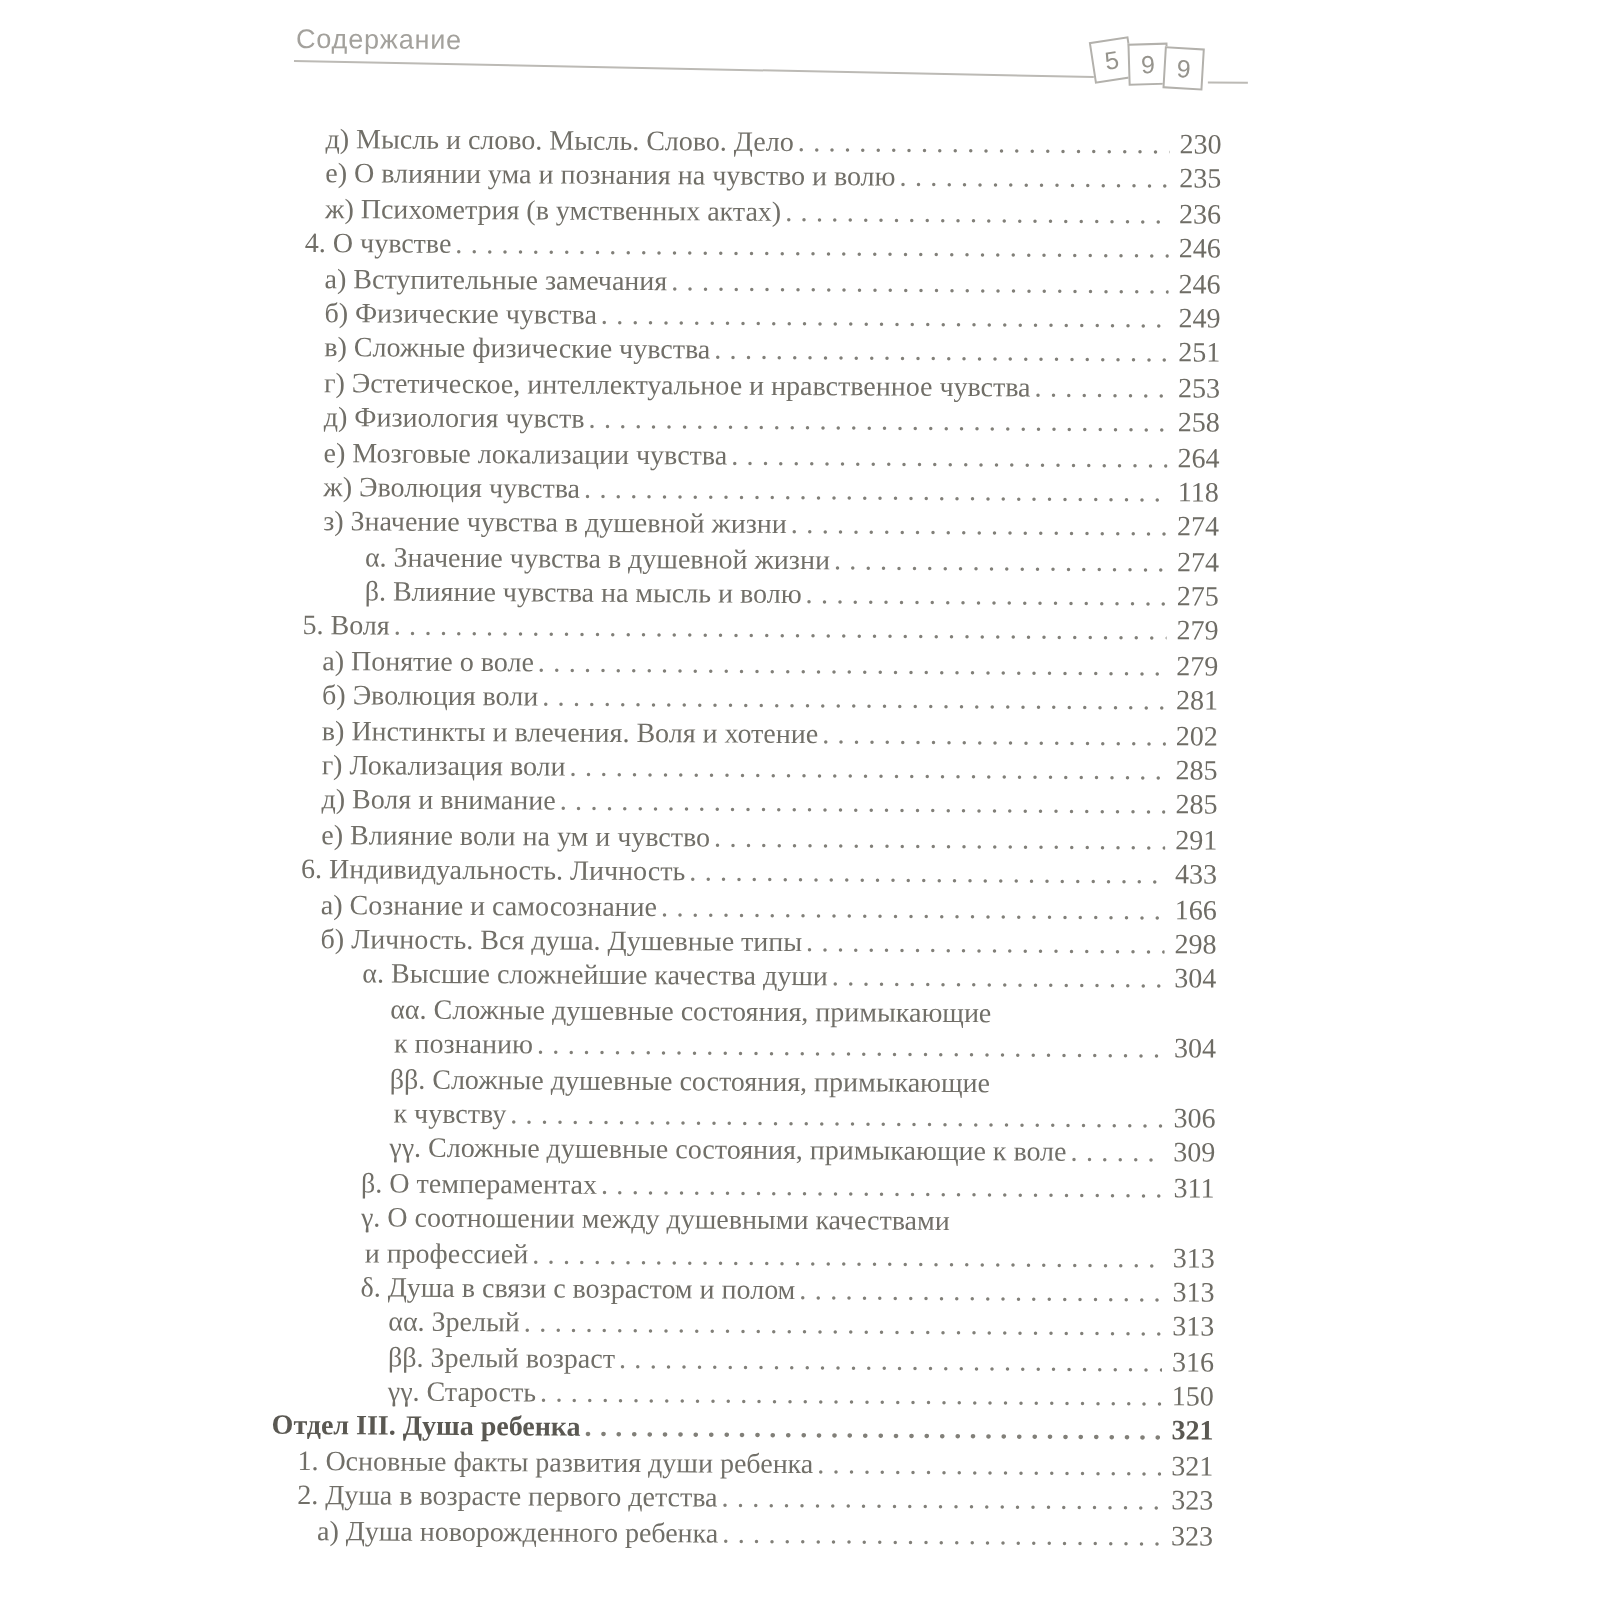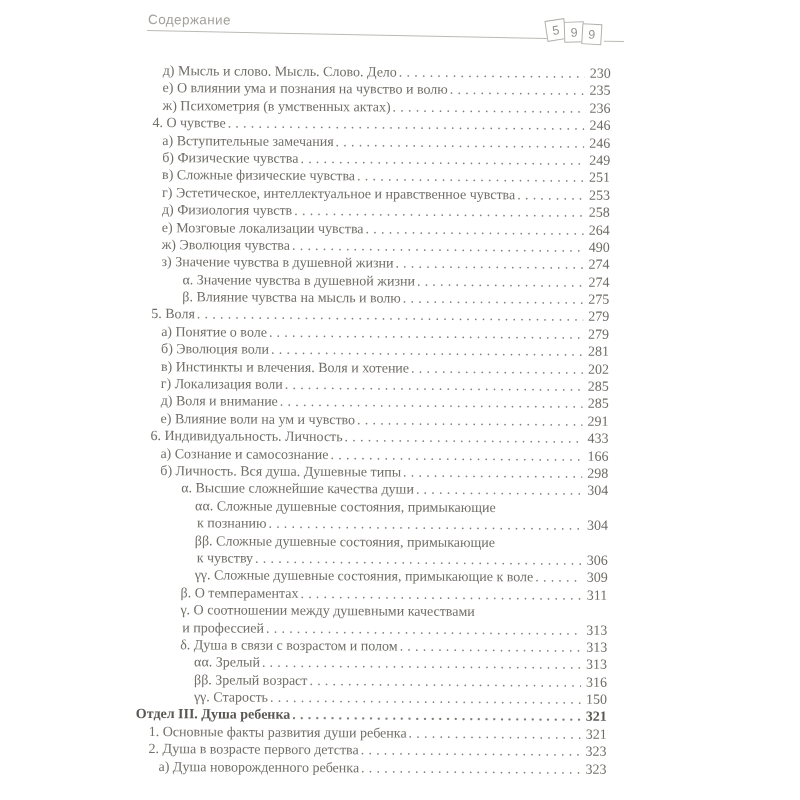--- a/index.html
+++ b/index.html
@@ -113,21 +113,21 @@
         <span class="pg">258</span>
       </div>
       <div class="row lvl-letter">
         <span class="lbl">е) Мозговые локализации чувства</span>
         <span class="leader"></span>
         <span class="pg">264</span>
       </div>
       <div class="row lvl-letter">
         <span class="lbl">ж) Эволюция чувства</span>
         <span class="leader"></span>
-        <span class="pg">490</span>
+        <span class="pg">118</span>
       </div>
       <div class="row lvl-letter">
         <span class="lbl">з) Значение чувства в душевной жизни</span>
         <span class="leader"></span>
         <span class="pg">274</span>
       </div>
       <div class="row lvl-greek">
         <span class="lbl">α. Значение чувства в душевной жизни</span>
         <span class="leader"></span>
         <span class="pg">274</span>

